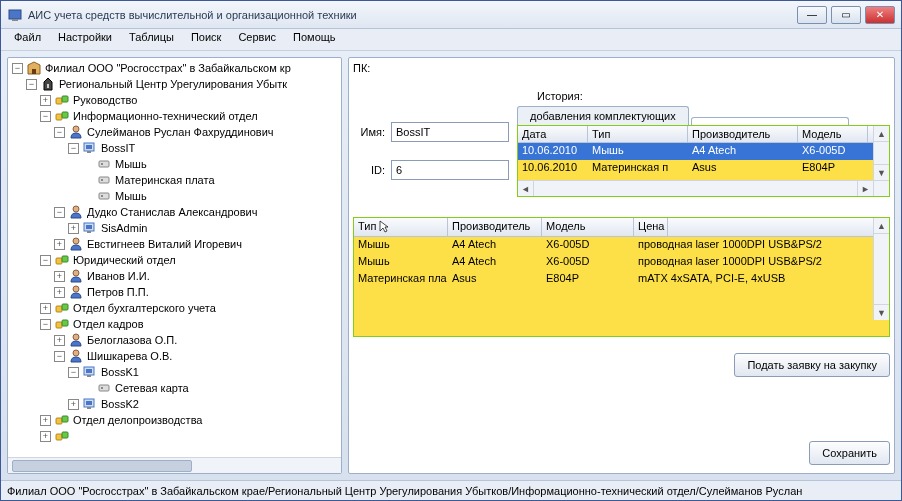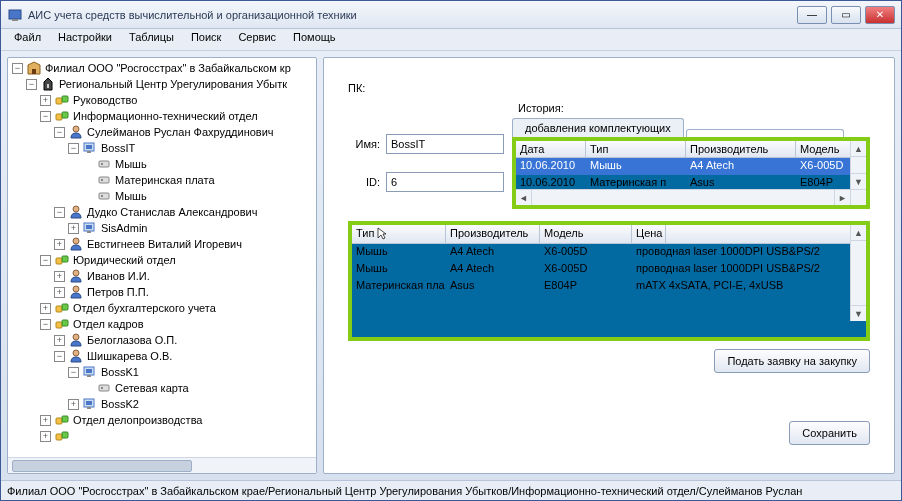--- a/index.html
+++ b/index.html
@@ -16,32 +16,32 @@
 .content{flex:1;display:flex;padding:6px;gap:6px;min-height:0}
 .panel{border:1px solid #9eb0c9;background:#fff;border-radius:2px}
 .tree-panel{width:335px;display:flex;flex-direction:column}
 .tree{flex:1;overflow:hidden;padding:2px 0 2px 4px}
 .tree .node{display:flex;align-items:center;height:16px;white-space:nowrap;overflow:hidden}
 .tree .node .exp{width:11px;height:11px;border:1px solid #888;background:#fff;display:inline-flex;align-items:center;justify-content:center;font-size:9px;line-height:1;margin-right:3px;color:#555;cursor:pointer;flex-shrink:0}
 .tree .node .bl{width:14px;display:inline-block;flex-shrink:0}
 .tree .icn{width:16px;height:16px;margin-right:3px;flex-shrink:0}
 .tree-hscroll{height:16px;border-top:1px solid #cfd6e1;background:#f0f3f7;position:relative}
 .tree-hscroll .thumb{position:absolute;left:4px;top:2px;width:180px;height:12px;background:#c7d0de;border:1px solid #9eb0c9;border-radius:2px}
-.right-panel{flex:1;display:flex;flex-direction:column;padding:24px;gap:8px}
+.right-panel{flex:1;display:flex;flex-direction:column;padding:4px;gap:16px}
 .top-row{display:flex;gap:8px}
 .left-fields{display:flex;flex-direction:column;gap:18px;padding-top:4px}
 .lbl-row{display:flex;align-items:center;gap:6px}
 .lbl-row .lbl{width:32px;text-align:right}
 .lbl-row input{width:118px;height:20px;border:1px solid #8a9cb8;padding:1px 4px;background:#fff}
 .hist{flex:1}
-.hist-title{margin:0 0 4px 6px}
+.hist-title{margin:0 0 4px 20px}
 .tabs{display:flex}
 .tab{border:1px solid #9eb0c9;border-bottom:none;padding:3px 12px;background:#ebeff6;margin-right:2px;cursor:default;border-radius:3px 3px 0 0}
 .tab.active{background:#fff;position:relative;top:11px}
-.grid-wrap{border:4px solid #84cc16;background:#0369a1;padding:0;position:relative}
+.grid-wrap{border:1px solid #84cc16;background:#fde047;padding:0;position:relative}
 .hist-grid{height:72px}
 .grid{width:100%;display:flex;flex-direction:column}
 .grid .hdr{display:flex;background:linear-gradient(#fafbfd,#e1e7f1);border-bottom:1px solid #b9c5d6}
 .grid .hdr .cell{border-right:1px solid #b9c5d6;padding:2px 4px;font-weight:normal}
 .grid .row{display:flex}
 .grid .row .cell{border-right:1px solid transparent;padding:1px 4px;height:17px;overflow:hidden;white-space:nowrap}
 .grid .row.sel{background:#3874d6;color:#fff}
 .grid .row.sel .cell{color:#fff}
 .hist-grid .c1{width:70px}.hist-grid .c2{width:100px}.hist-grid .c3{width:110px}.hist-grid .c4{width:70px}
 .hist-scroll-v{position:absolute;right:0;top:0;bottom:16px;width:16px;background:#f0f3f7;border-left:1px solid #cfd6e1}

